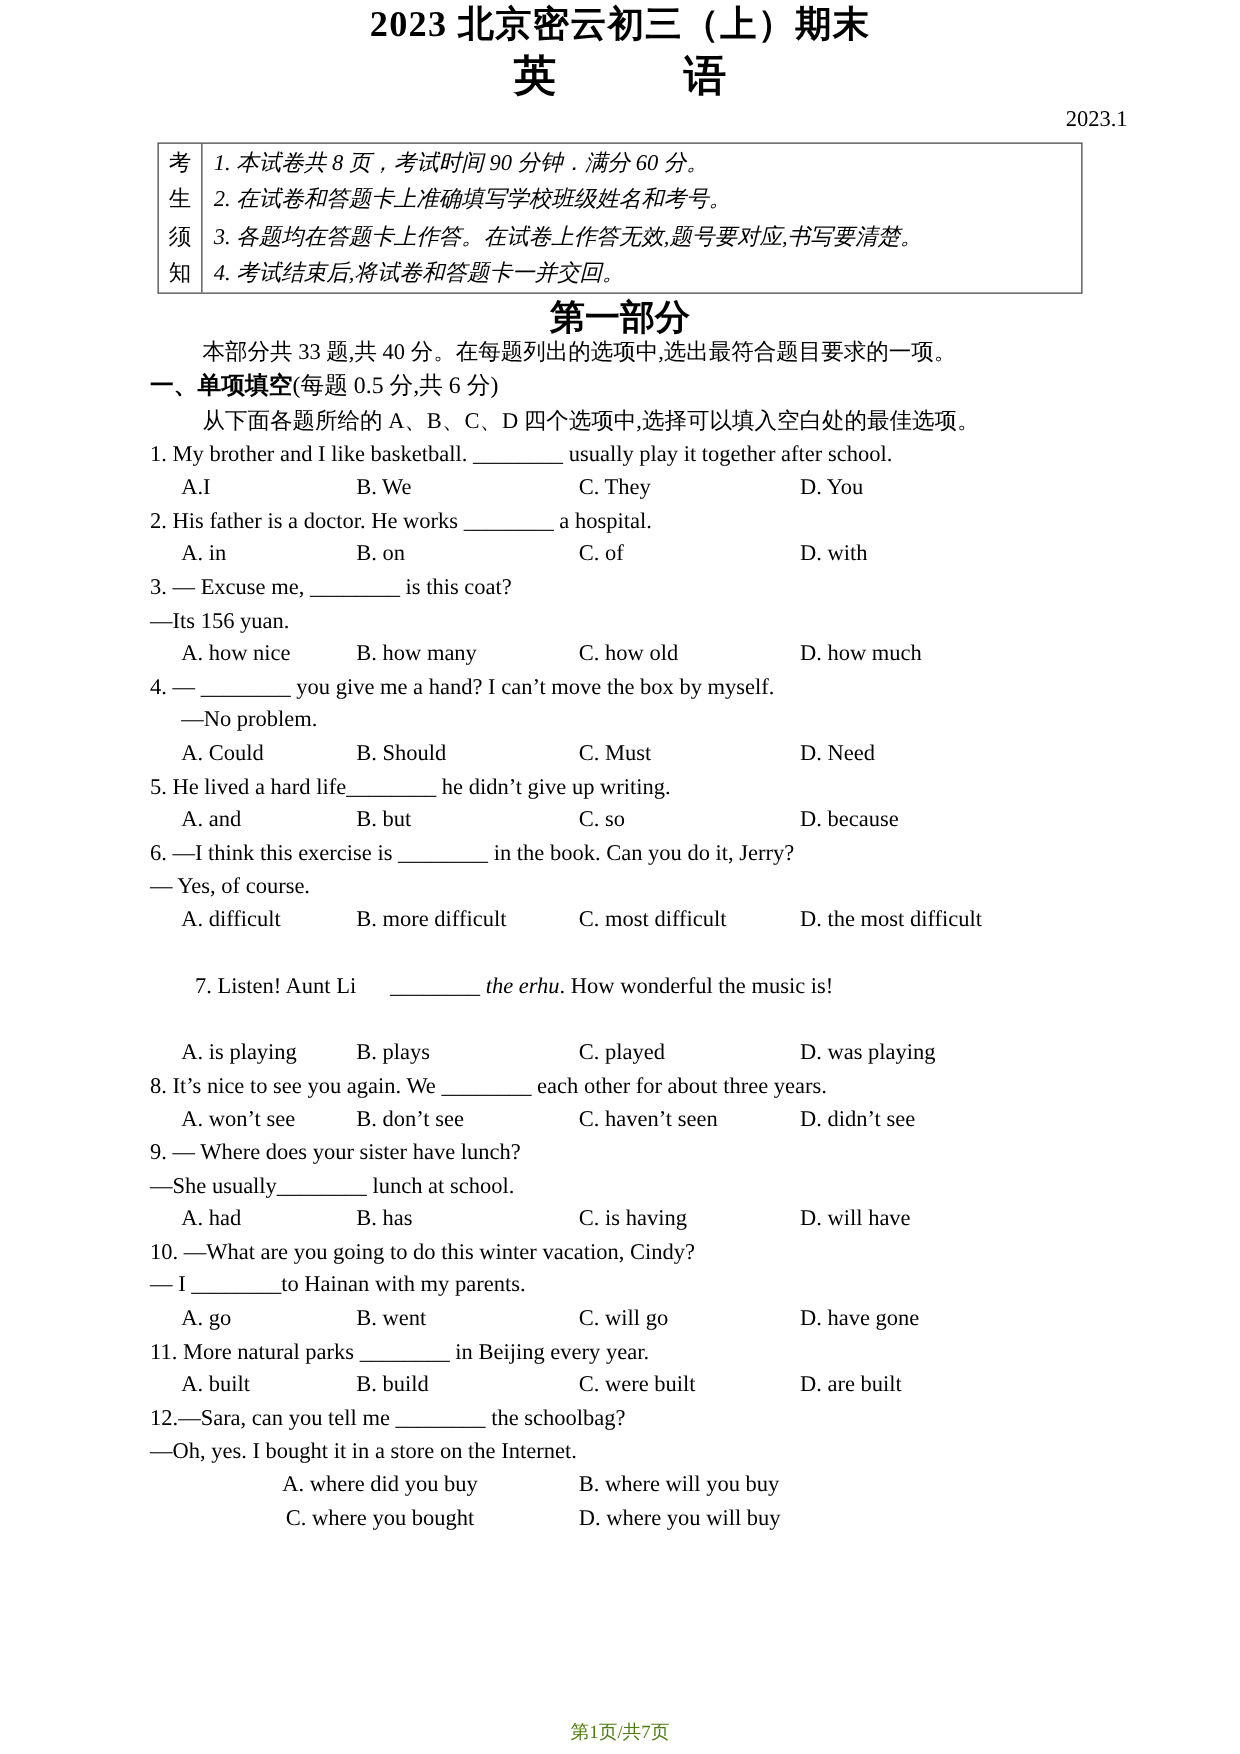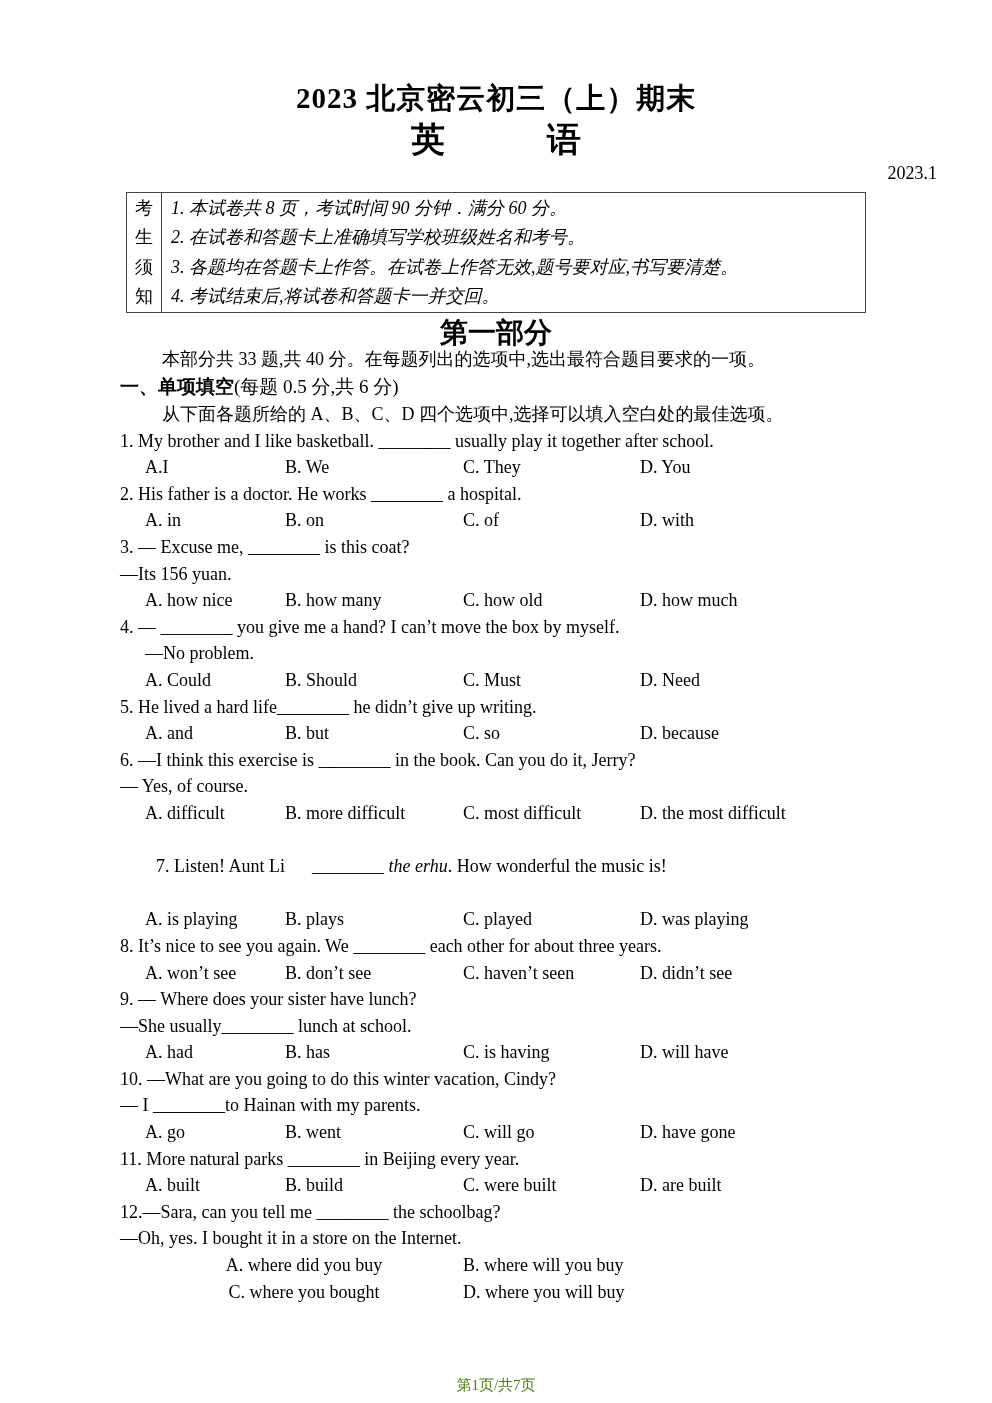--- a/index.html
+++ b/index.html
@@ -5,35 +5,34 @@
   html,body { margin:0; padding:0; background:#ffffff; }
   .page {
     position:relative;
     width:992px; height:1403px;
     background:#ffffff;
     color:#000;
     font-family:"Liberation Serif","DejaVu Serif",serif;
     overflow:hidden;
   }
   .title {
-    padding-top:78px;
     text-align:center;
     font-size:29px; font-weight:bold;
     line-height:40px;
     letter-spacing:1px;
   }
   .subject {
     text-align:center;
     font-size:34px; font-weight:bold;
     line-height:44px;
     white-space:pre-wrap;
   }
   .date {
     text-align:right;
-    padding-right:55px;
+    padding-right:90px;
     font-size:18px;
     line-height:23px;
   }
   .notice-box {
     margin:7px 0 0 126px;
     width:740px;
     border:1px solid #444;
     display:flex;
     box-sizing:border-box;
   }

